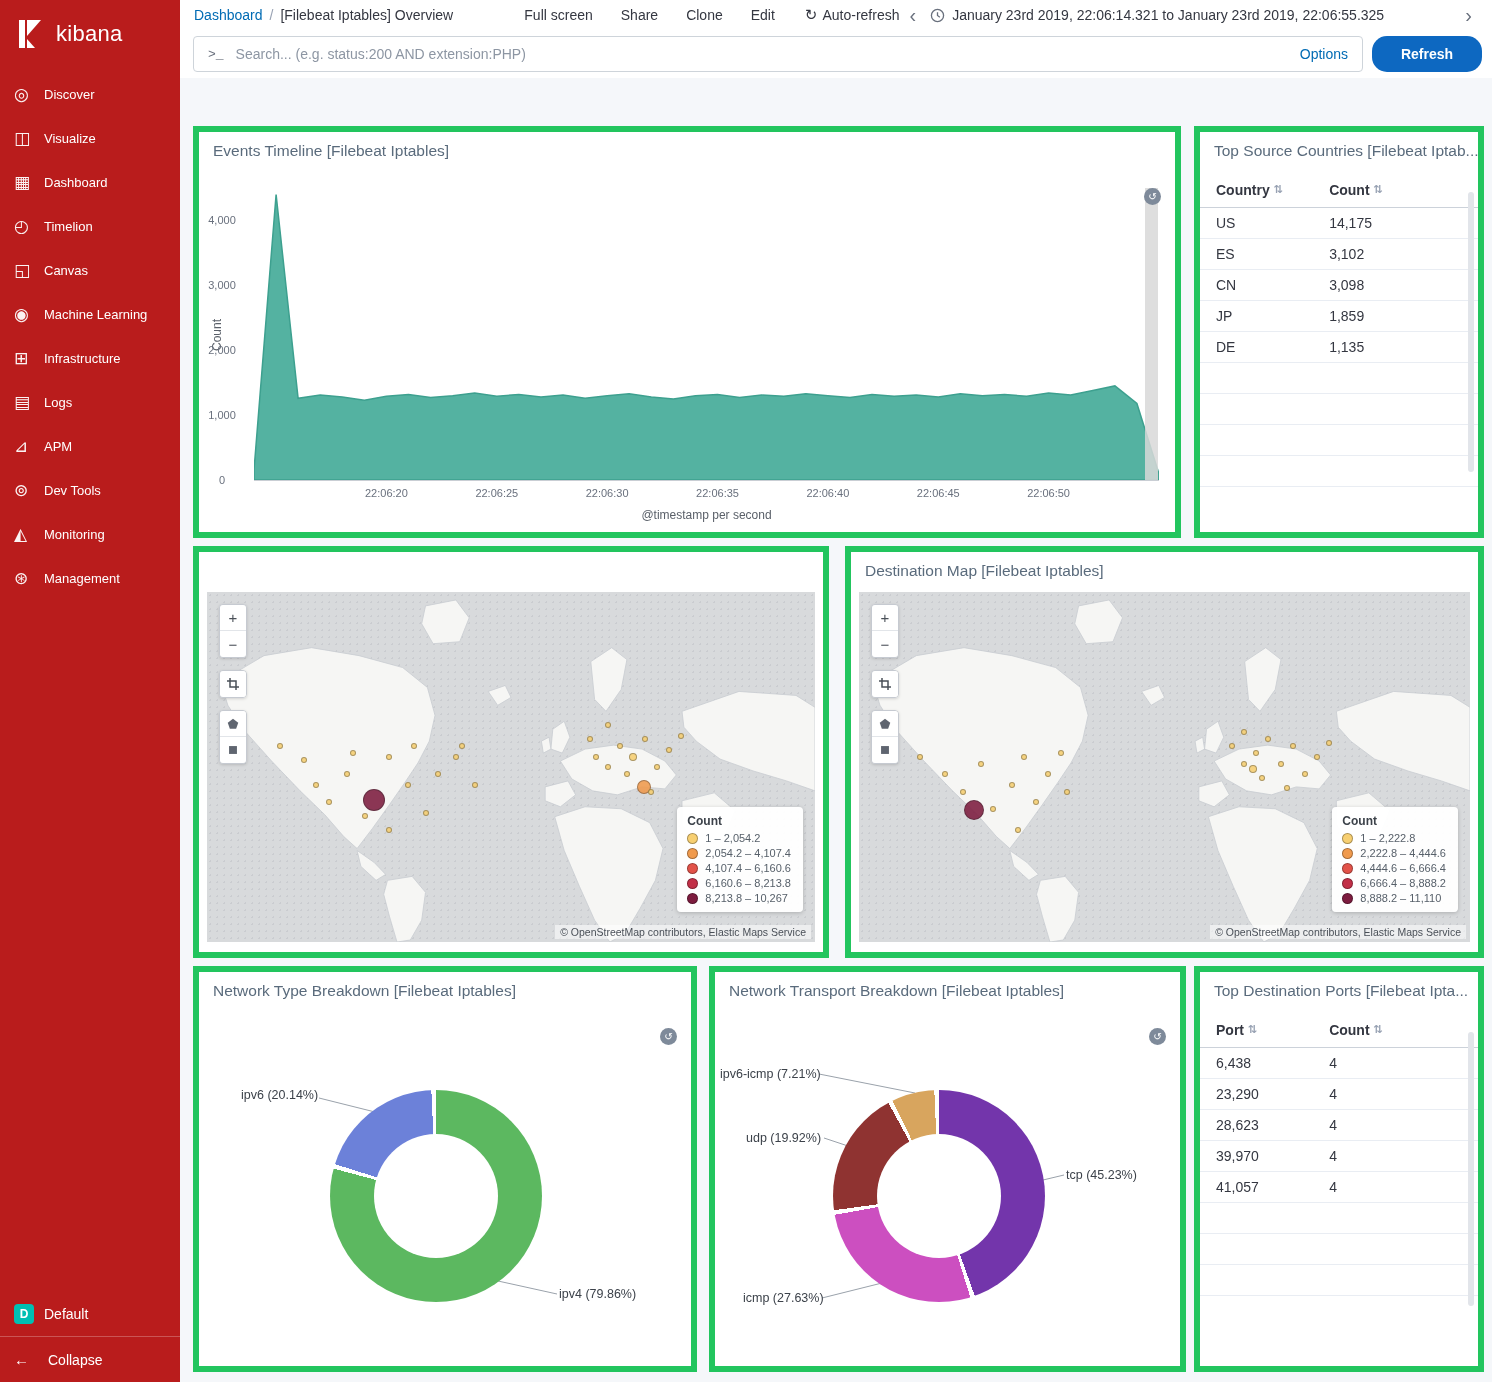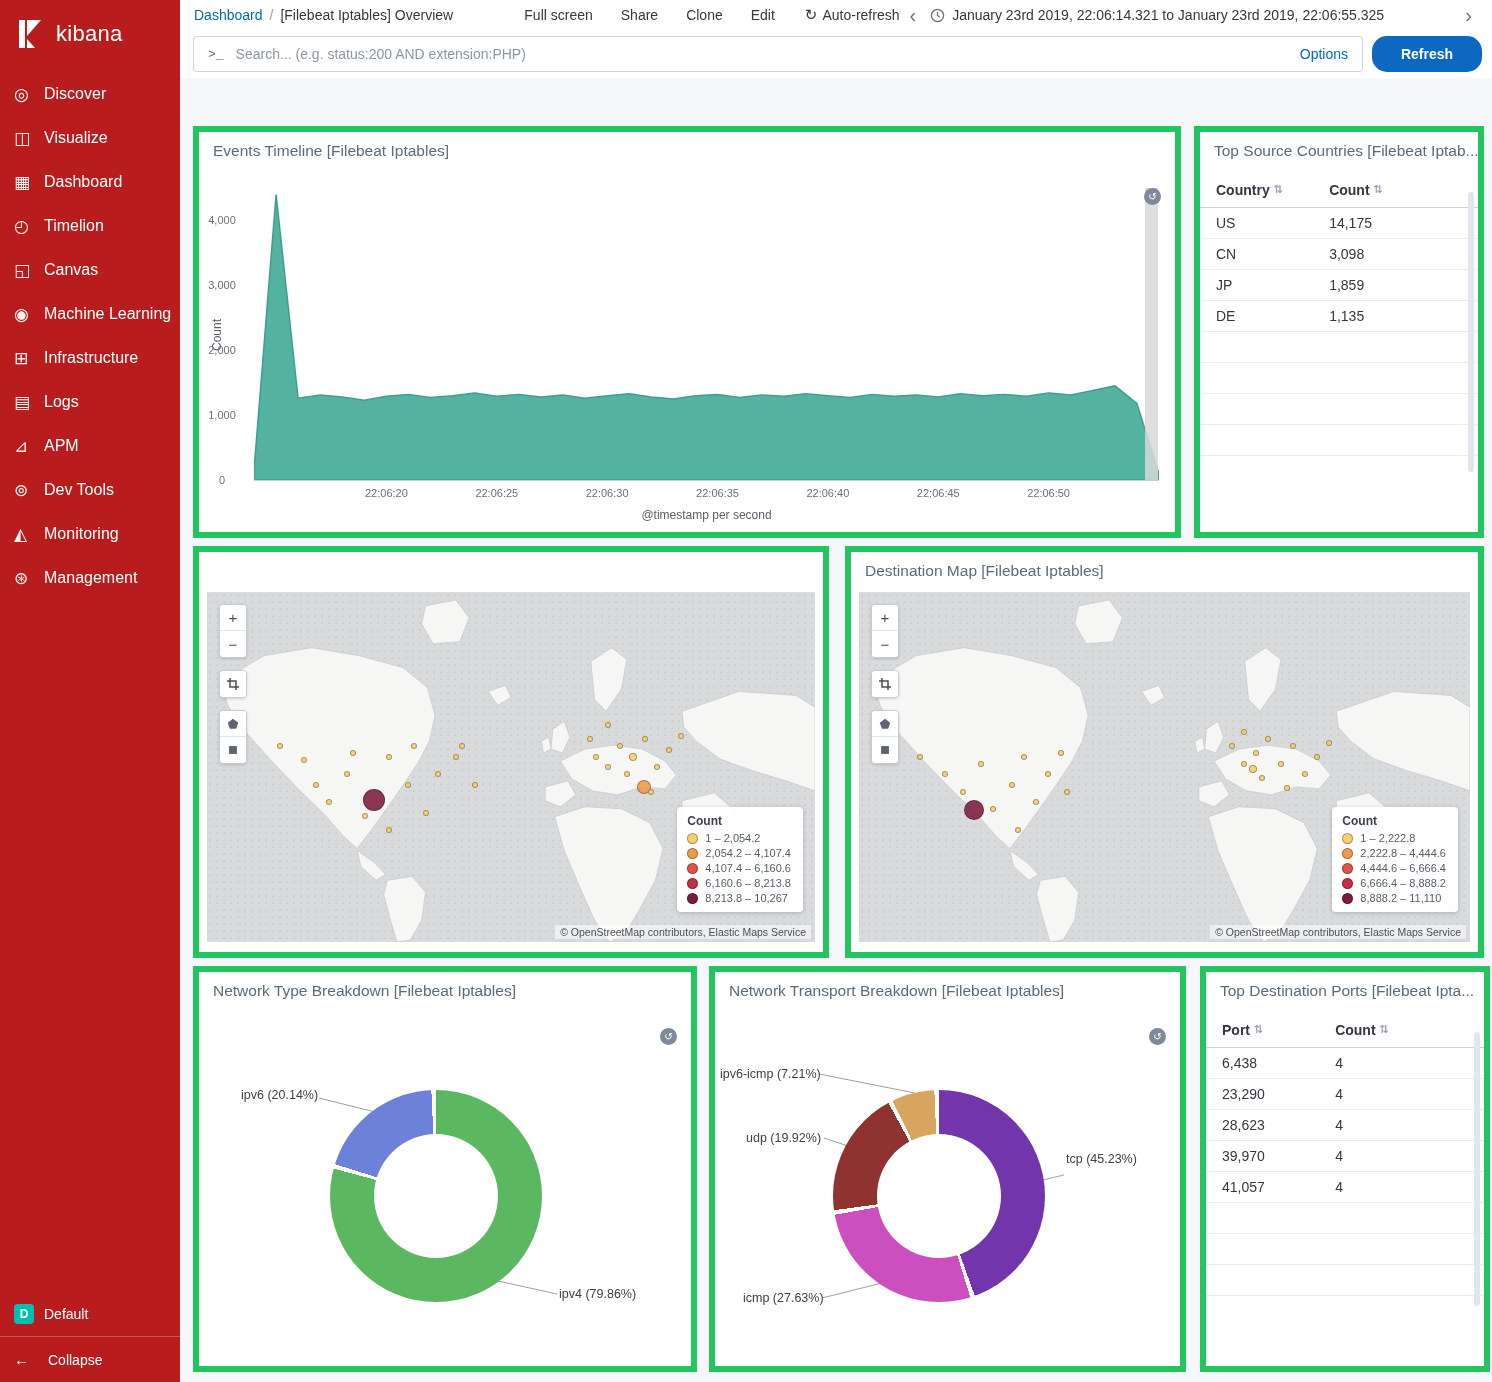--- a/index.html
+++ b/index.html
@@ -6,21 +6,21 @@
   html,body { width:1492px; height:1382px; overflow:hidden; }
   body { font-family:"Liberation Sans","DejaVu Sans",sans-serif; background:#f5f7fa; color:#343741; }
   #app { position:relative; width:1492px; height:1382px; }
 
   
   .sidebar { position:absolute; left:0; top:0; width:180px; height:1382px; background:#b91c1c; color:#fff; z-index:5; }
   .brand { display:flex; align-items:center; gap:10px; padding:18px 14px 22px 14px; }
   .brand-name { font-size:22px; font-weight:400; letter-spacing:.3px; }
   .nav-item { display:flex; align-items:center; height:44px; padding:0 14px; cursor:pointer; }
   .nav-icon { width:30px; font-size:17px; opacity:.95; flex:0 0 30px; }
-  .nav-label { font-size:16px; white-space:nowrap; }
+  .nav-label { font-size:13px; white-space:nowrap; }
   .sidebar-bottom { position:absolute; left:0; right:0; bottom:0; }
   .space-row { display:flex; align-items:center; gap:10px; padding:12px 14px; }
   .space-badge { width:20px; height:20px; border-radius:4px; background:#00bfb3; color:#fff; font-size:12px; font-weight:bold; display:flex; align-items:center; justify-content:center; }
   .space-label { font-size:14px; }
   .collapse-row { display:flex; align-items:center; gap:12px; padding:14px; border-top:1px solid rgba(255,255,255,.25); }
   .collapse-icon { font-size:15px; width:22px; }
   .collapse-label { font-size:14px; }
 
   
   .topbar { position:absolute; left:180px; top:0; width:1312px; height:30px; background:#fff; display:flex; align-items:center; padding:0 10px 0 14px; font-size:14px; }
@@ -57,21 +57,21 @@
   .chart-area { position:absolute; left:55px; top:56px; width:905px; height:293px; border-bottom:1px solid #c9ced4; }
   .chart-area svg { width:100%; height:100%; display:block; }
   .partial-band { position:absolute; right:1px; top:0; bottom:0; width:13px; background:#d8d8d8; opacity:.85; }
   .ytick { position:absolute; left:0; width:46px; text-align:center; font-size:11px; color:#69707d; }
   .xtick { position:absolute; top:355px; transform:translateX(-50%); font-size:11px; color:#69707d; }
   .xlabel { position:absolute; left:55px; width:905px; top:376px; text-align:center; font-size:12px; color:#5a6069; }
   .ylabel { position:absolute; left:-32px; top:196px; width:100px; text-align:center; transform:rotate(-90deg); font-size:12px; color:#5a6069; }
 
   
   #countries-panel { left:1194px; top:126px; width:290px; height:412px; }
-  #ports-panel { left:1194px; top:966px; width:290px; height:406px;margin-left:6px; }
+  #ports-panel { left:1194px; top:966px; width:290px; height:406px; }
   .ktable { position:absolute; left:0; right:0; top:40px; }
   .trow { display:flex; align-items:center; height:31px; border-bottom:1px solid #e9edf3; padding:0 16px; font-size:14px; }
   .trow.thead { height:36px; font-weight:bold; border-bottom:1px solid #ccd2da; }
   .tcell { flex:0 0 46%; display:flex; align-items:center; gap:4px; }
   .tcell:last-child { flex:1; }
   .sort-icon { color:#98a2b3; font-size:11px; }
   .table-scrollbar { position:absolute; right:4px; top:60px; bottom:60px; width:6px; background:#e2e5ea; border-radius:3px; }
 
   
   #source-map-panel { left:193px; top:546px; width:636px; height:412px; }
@@ -247,20 +247,24 @@
             <span class="sort-icon">⇅</span>
           </div>
           <div class="tcell th">
             <span>Count</span>
             <span class="sort-icon">⇅</span>
           </div>
         </div>
         <div class="trow">
           <div class="tcell">US</div>
           <div class="tcell">14,175</div>
+        </div>
+        <div class="trow">
+          <div class="tcell">ES</div>
+          <div class="tcell">3,102</div>
         </div>
         <div class="trow">
           <div class="tcell">CN</div>
           <div class="tcell">3,098</div>
         </div>
         <div class="trow">
           <div class="tcell">JP</div>
           <div class="tcell">1,859</div>
         </div>
         <div class="trow">
@@ -500,21 +504,21 @@
     <div class="donut-wrap">
       <svg class="leader-lines" width="477" height="406">
           <line x1="328" y1="208" x2="349" y2="203" stroke="#9aa2ab" stroke-width="1"></line>
           <line x1="107" y1="326" x2="167" y2="311" stroke="#9aa2ab" stroke-width="1"></line>
           <line x1="109" y1="166" x2="133" y2="174" stroke="#9aa2ab" stroke-width="1"></line>
           <line x1="104" y1="102" x2="200" y2="121" stroke="#9aa2ab" stroke-width="1"></line>
         </svg>
       <div class="donut" style="background: conic-gradient(rgb(115, 53, 171) 0%, rgb(115, 53, 171) 44.53%, rgb(255, 255, 255) 44.53%, rgb(255, 255, 255) 45.23%, rgb(204, 79, 192) 45.23%, rgb(204, 79, 192) 72.16%, rgb(255, 255, 255) 72.16%, rgb(255, 255, 255) 72.86%, rgb(143, 51, 49) 72.86%, rgb(143, 51, 49) 92.08%, rgb(255, 255, 255) 92.08%, rgb(255, 255, 255) 92.78%, rgb(216, 165, 94) 92.78%, rgb(216, 165, 94) 99.29%, rgb(255, 255, 255) 99.29%, rgb(255, 255, 255) 99.99%);">
           <div class="donut-hole"></div>
         </div>
-    <div class="donut-label" style="left: 351px; top: 180px;">tcp (45.23%)</div>
+    <div class="donut-label" style="left: 351px; top: 196px;">tcp (45.23%)</div>
         <div class="donut-label" style="left: 28px; top: 319px;">icmp (27.63%)</div>
         <div class="donut-label" style="left: 31px; top: 159px;">udp (19.92%)</div>
         <div class="donut-label" style="left: 5px; top: 95px;">ipv6-icmp (7.21%)</div>
       </div>
   </div>
 
   <div class="panel" id="ports-panel">
     <div class="panel-title">Top Destination Ports [Filebeat Ipta...</div>
     <div class="ktable">
         <div class="trow thead">

